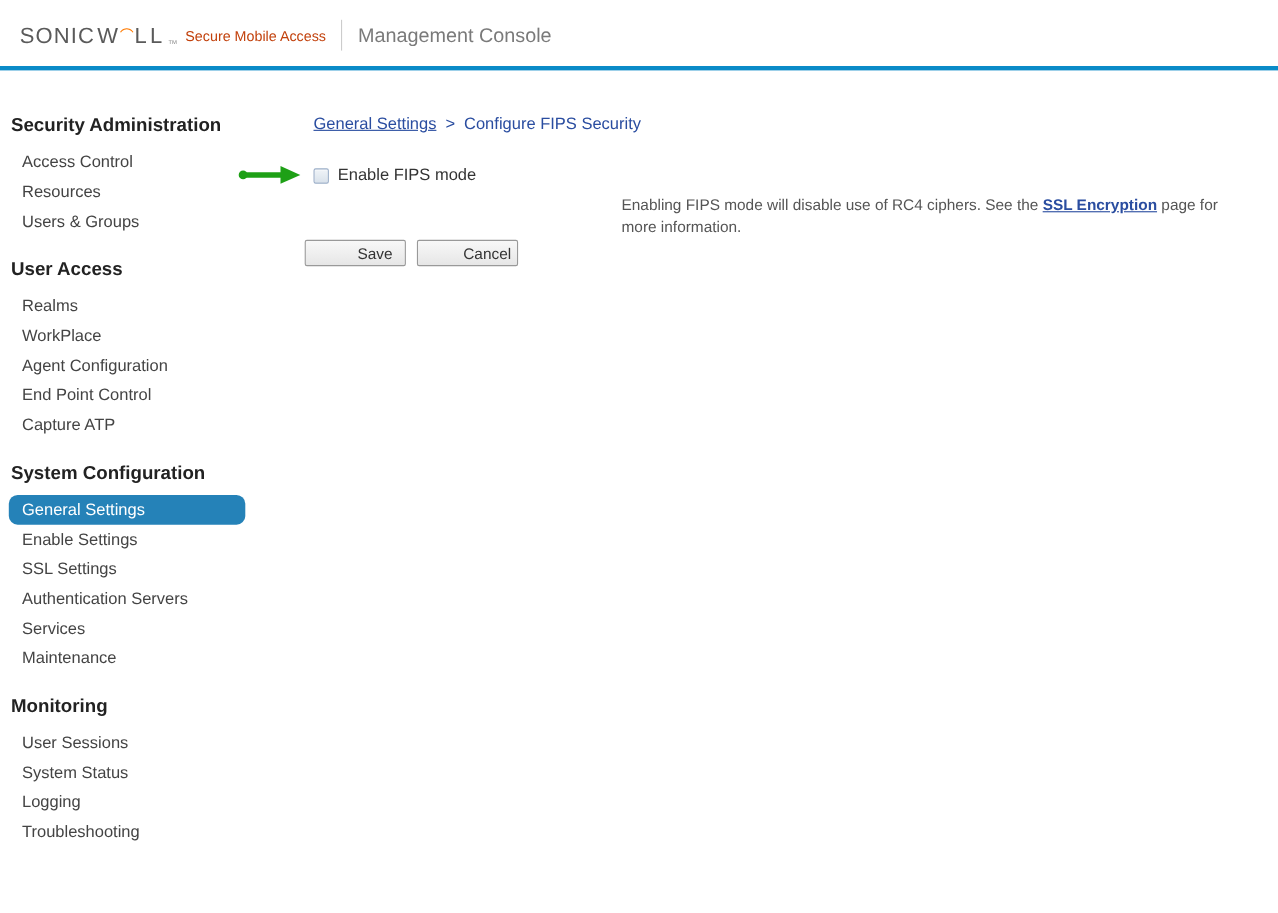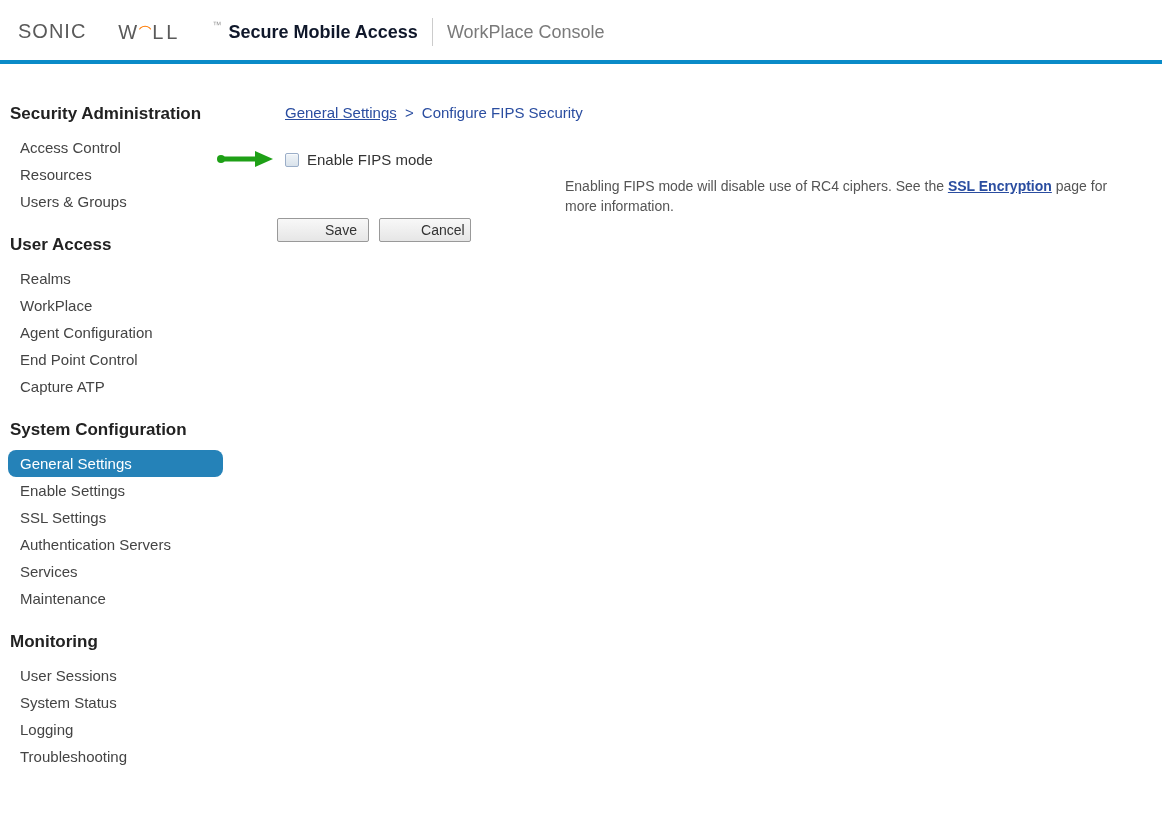--- a/index.html
+++ b/index.html
@@ -17,45 +17,44 @@
       padding: 18px 18px 14px 18px;
       display: flex;
       align-items: center;
     }
     .logo {
       font-size: 20px;
       color: #5a5a5a;
       letter-spacing: 1px;
       font-weight: 300;
       display: flex;
-      align-items: flex-start;
-      gap: 30px;
+      align-items: flex-end;
     }
     .logo .wall {
       font-weight: 400;
       letter-spacing: 3px;
       margin-left: 2px;
     }
     .logo .orange-swoosh {
       color: #ff7a00;
       font-size: 18px;
       display: inline-block;
       transform: scaleX(1.2) translateY(1px);
       margin: 0 -2px 0 0;
     }
     .logo .tm {
       font-size: 9px;
       vertical-align: top;
       margin-left: 2px;
       color: #999;
     }
     .product-name {
-      color: #0f172a;
-      font-size: 18px;
-      font-weight: 700;
+      color: #c2410c;
+      font-size: 13px;
+      font-weight: 400;
       margin-left: 6px;
     }
     .vbar {
       width: 1px;
       height: 28px;
       background: #ccc;
       margin: 0 14px;
     }
     .console-name {
       color: #7a7a7a;
@@ -187,21 +186,21 @@
 <body>
 
 <div class="header">
   <div class="logo">
     <span>SONIC</span>
       <span class="wall">W<span class="orange-swoosh">⁀</span>LL</span>
       <span class="tm">™</span>
   </div>
   <div class="product-name">Secure Mobile Access</div>
   <div class="vbar"></div>
-  <div class="console-name">WorkPlace Console</div>
+  <div class="console-name">Management Console</div>
 </div>
 
 <div class="top-rule"></div>
 
 <div class="layout">
   <div class="sidebar">
 
     <div class="section-label">Security Administration</div>
     <div class="nav-item">Access Control</div>
     <div class="nav-item">Resources</div>

